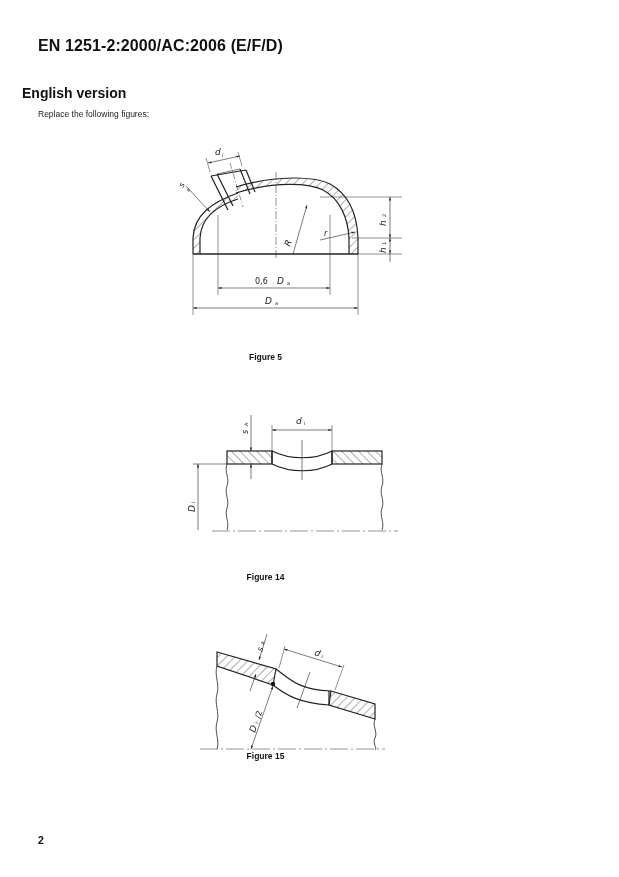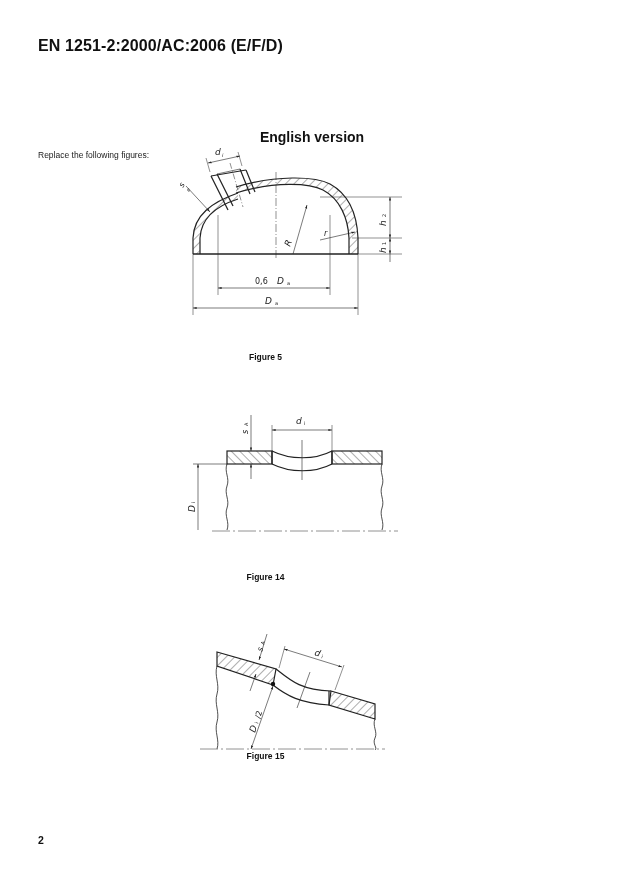--- a/index.html
+++ b/index.html
@@ -2,22 +2,22 @@
 <html><head>
   <meta charset="utf-8">
   <style>
     html, body { margin: 0; padding: 0; background: #ffffff; }
     body {
       width: 619px; height: 877px; position: relative; overflow: hidden;
       font-family: "Liberation Sans", sans-serif; color: #111;
     }
     .abs { position: absolute; }
     .doc-id { left: 38px; top: 37px; font-size: 16px; font-weight: bold; letter-spacing: 0.1px; }
-    .version-title { left: 0; width: 619px; top: 85px; text-align: center; font-size: 14px; font-weight: bold; padding-left: 5px; box-sizing: border-box; margin-top: 44px; }
-    .intro { left: 38px; top: 109px; font-size: 8.5px; color: #222; margin-top: 41px; }
+    .version-title { left: 0; width: 619px; top: 85px; text-align: left; font-size: 14px; font-weight: bold; padding-left: 22px; box-sizing: border-box; }
+    .intro { left: 38px; top: 109px; font-size: 8.5px; color: #222; }
     .fig-caption { left: 0; width: 525px; text-align: center; font-size: 8.5px; font-weight: bold; padding-left: 6px; box-sizing: border-box; }
     .page-number { left: 38px; top: 834px; font-size: 10.5px; font-weight: bold; }
     svg { position: absolute; left: 0; top: 0; }
     .drawing-label { font-family: "DejaVu Sans", sans-serif; font-style: italic; fill: #222; }
     .drawing-label-up { font-family: "DejaVu Sans", sans-serif; fill: #222; }
   </style>
 </head>
 <body>
 
 <div class="abs doc-id">EN 1251-2:2000/AC:2006 (E/F/D)</div>

